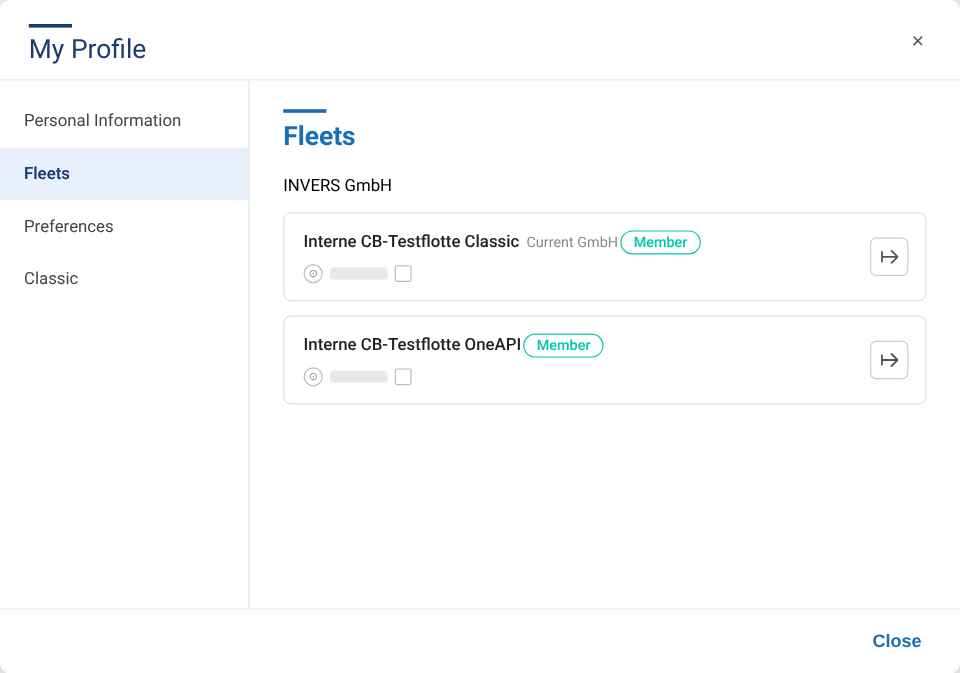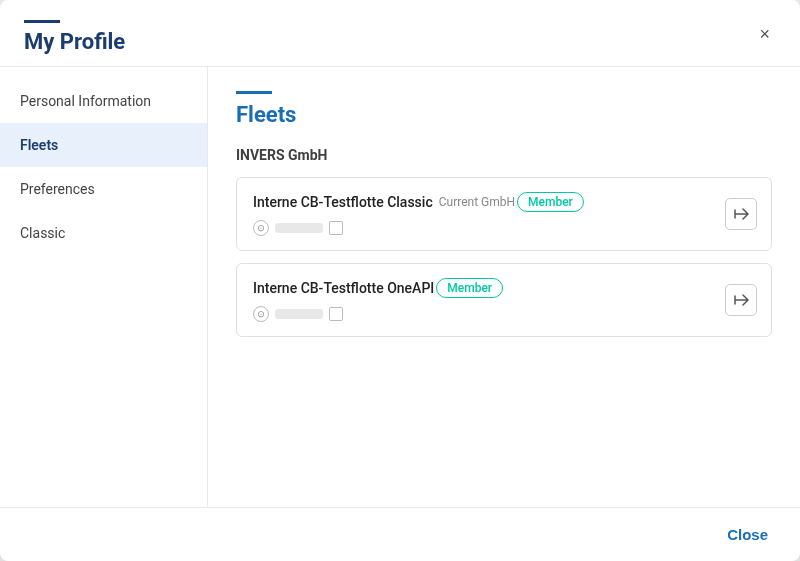--- a/index.html
+++ b/index.html
@@ -35,21 +35,21 @@
       flex-direction: column;
     }
     .modal-title-bar {
       width: 36px;
       height: 3px;
       background: #1a3c6e;
       margin-bottom: 6px;
     }
     .modal-title {
       font-size: 22px;
-      font-weight: 700;
+      font-weight: 400;
       color: #1a3c6e;
     }
     .close-btn {
       background: none;
       border: none;
       font-size: 18px;
       color: #555;
       cursor: pointer;
       padding: 2px 6px;
       margin-top: 2px;
@@ -91,22 +91,22 @@
       margin-bottom: 8px;
     }
     .section-title {
       font-size: 22px;
       font-weight: 700;
       color: #1a6eb5;
       margin-bottom: 20px;
     }
     .org-name {
       font-size: 14px;
-      font-weight: 700;
-      color: #404040;
+      font-weight: 400;
+      color: #000000;
       margin-bottom: 14px;
     }
     .fleet-item {
       border: 1px solid #e0e0e0;
       border-radius: 6px;
       padding: 14px 16px;
       margin-bottom: 12px;
       position: relative;
     }
     .fleet-row {

